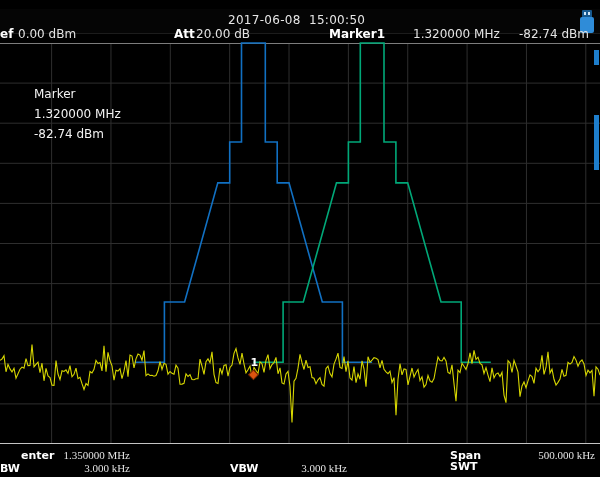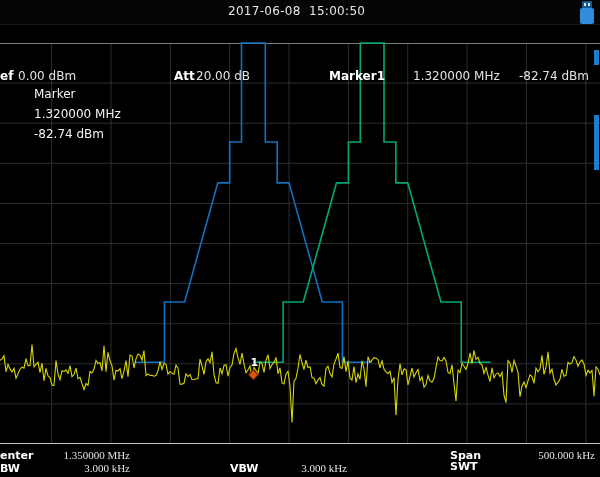--- a/index.html
+++ b/index.html
@@ -1,45 +1,45 @@
 <!DOCTYPE html>
 <html><head>
 <meta charset="utf-8">
 <style>
   html,body{margin:0;padding:0;background:#111;}
   .screen{position:relative;width:600px;height:477px;background:#000;overflow:hidden;
           font-family:"DejaVu Sans",sans-serif;color:#fff;}
   .abs{position:absolute;}
   
-  .titlebar{left:0;top:0;width:600px;height:24px;background:#050505;border-bottom:1px solid #1c1c1c;}
+  .titlebar{left:0;top:9px;width:600px;height:24px;background:#050505;border-bottom:1px solid #1c1c1c;}
   .datetime{left:228px;top:4px;font-size:12px;color:#e6e6e6;white-space:pre;letter-spacing:.3px;}
   .usb{left:578px;top:1px;width:18px;height:23px;}
   .usb-cap{position:absolute;left:4px;top:0;width:10px;height:8px;background:#17598f;border-radius:1px;}
   .usb-cap i{position:absolute;top:2px;width:2px;height:3px;background:#cfe6f8;}
   .usb-cap i:first-child{left:2px;} .usb-cap i:last-child{right:2px;}
   .usb-body{position:absolute;left:2px;top:7px;width:14px;height:16px;background:#2f8cd8;border-radius:2px;}
   
-  .hrow{top:27px;font-size:12px;white-space:pre;margin-top:42px;}
+  .hrow{top:27px;font-size:12px;white-space:pre;}
   .lab{font-weight:bold;color:#fff;}
   .val{color:#e2e2e2;}
   .ref-l{left:0;} .ref-v{left:18px;}
   .att-l{left:174px;} .att-v{left:196px;}
   .mk-l{left:329px;} .mk-f{left:413px;} .mk-a{right:11px;}
   
   .marker-panel{left:34px;top:84px;font-size:12px;line-height:20px;color:#f2f2f2;}
   
   .softkey{left:594px;width:5px;background:#1e7ecc;}
   .softkey-1{top:50px;height:15px;}
   .softkey-2{top:115px;height:55px;}
   
   .footer-bg{left:0;top:444px;width:600px;height:33px;background:#000;}
   .frow{font-size:11px;white-space:pre;}
   .r1{top:449px;} .r2{top:462px;}
   .num{text-align:right;display:inline-block;font-family:Liberation Serif, serif;}
-  .ctr-l{left:0;} .ctr-v{left:40px;width:90px;}
+  .ctr-l{left:0;padding-left:21px;} .ctr-v{left:40px;width:90px;}
   .rbw-l{left:0;text-align:center;} .rbw-v{left:40px;width:90px;}
   .vbw-l{left:230px;} .vbw-v{left:258px;width:89px;}
   .span-l{left:450px;} .span-v{left:500px;width:95px;}
   .swt-l{left:450px;} .swt-v{left:500px;width:95px;}
   svg{position:absolute;left:0;top:0;}
   svg text{font-family:"DejaVu Sans",sans-serif;}
 </style>
 </head>
 <body>
 

